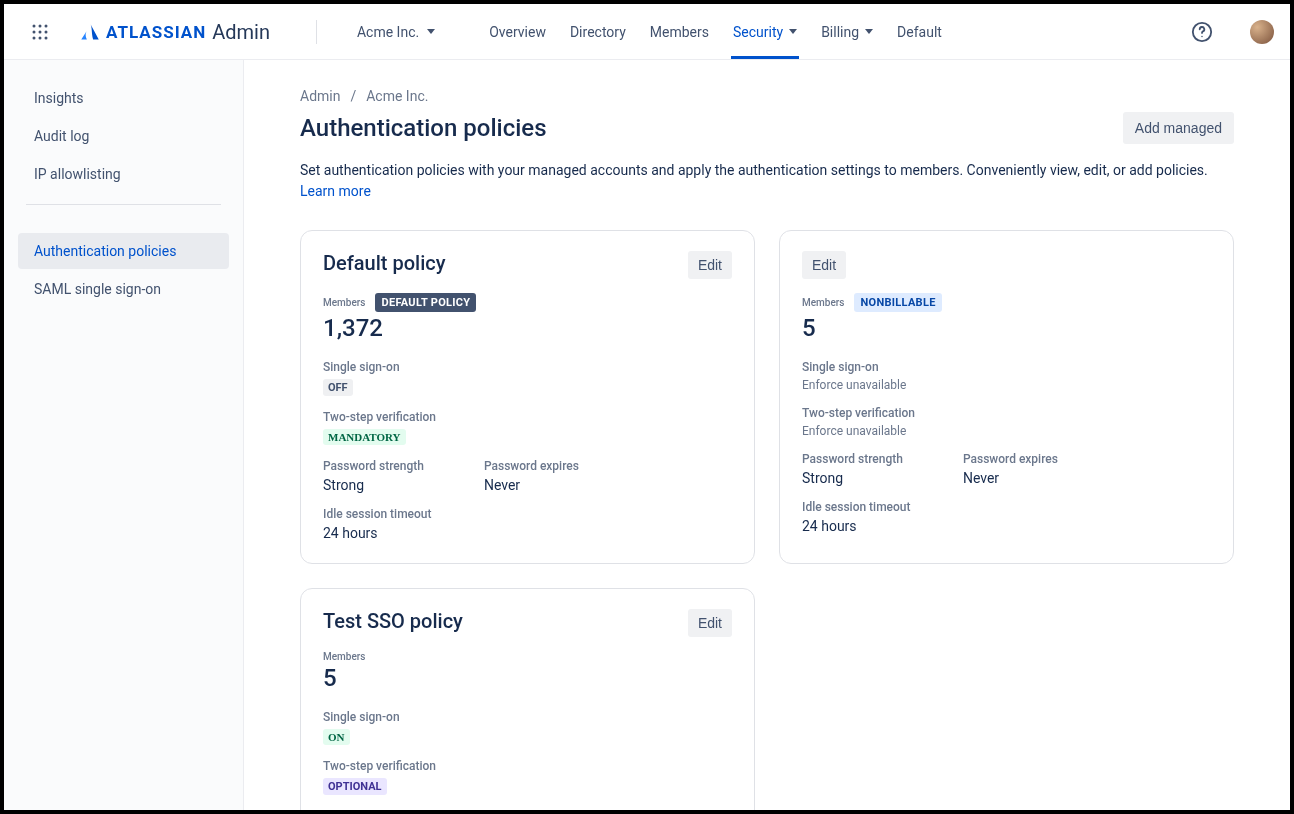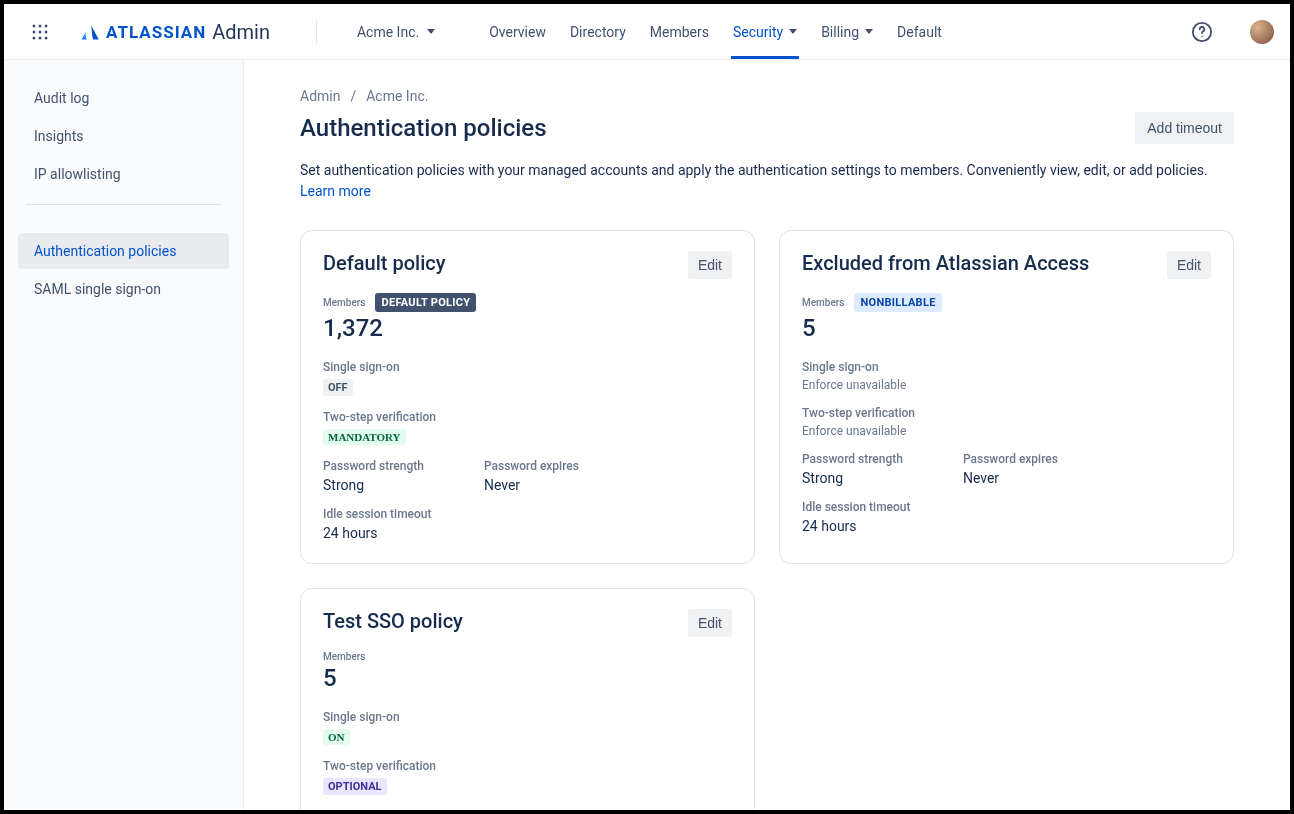--- a/index.html
+++ b/index.html
@@ -258,37 +258,37 @@
           <path d="M9.5 9a2.5 2.5 0 1 1 3.5 2.3c-.8.4-1 1-1 1.7" stroke-linecap="round"></path>
           <circle cx="12" cy="17" r="0.8" fill="#42526E" stroke="none"></circle>
         </svg>
     </div>
     <div class="avatar"></div>
   </div>
 
   <div class="body">
 
     <div class="sidebar">
+      <div class="side-item">Insights</div>
       <div class="side-item">Audit log</div>
-      <div class="side-item">Insights</div>
       <div class="side-item">IP allowlisting</div>
       <div class="side-sep"></div>
       <div class="side-item active">Authentication policies</div>
       <div class="side-item">SAML single sign-on</div>
     </div>
 
     <div class="main">
       <div class="breadcrumb">
         <a href="#">Admin</a>
         <span>/</span>
         <a href="#">Acme Inc.</a>
       </div>
       <div class="page-head">
         <h1 class="page-title">Authentication policies</h1>
-        <button class="btn">Add timeout</button>
+        <button class="btn">Add managed</button>
       </div>
       <p class="lead">
         <span>Set authentication policies with your managed accounts and apply the authentication settings to members. Conveniently view, edit, or add policies. </span><a href="#">Learn more</a>
       </p>
 
       <div class="cards">
 
         <div class="card">
           <div class="card-head">
             <div class="card-title">Default policy</div>
@@ -318,21 +318,20 @@
             </div>
           </div>
           <div>
             <div class="prop-label">Idle session timeout</div>
             <div class="prop-val">24 hours</div>
           </div>
         </div>
 
         <div class="card">
           <div class="card-head">
-            <div class="card-title">Excluded from Atlassian Access</div>
             <button class="btn small">Edit</button>
           </div>
           <div class="members-row">
             <span class="label-sm">Members</span>
             <span class="badge blue">NONBILLABLE</span>
           </div>
           <div class="members-count">5</div>
           <div class="prop">
             <div class="prop-label">Single sign-on</div>
             <div class="prop-text">Enforce unavailable</div>

